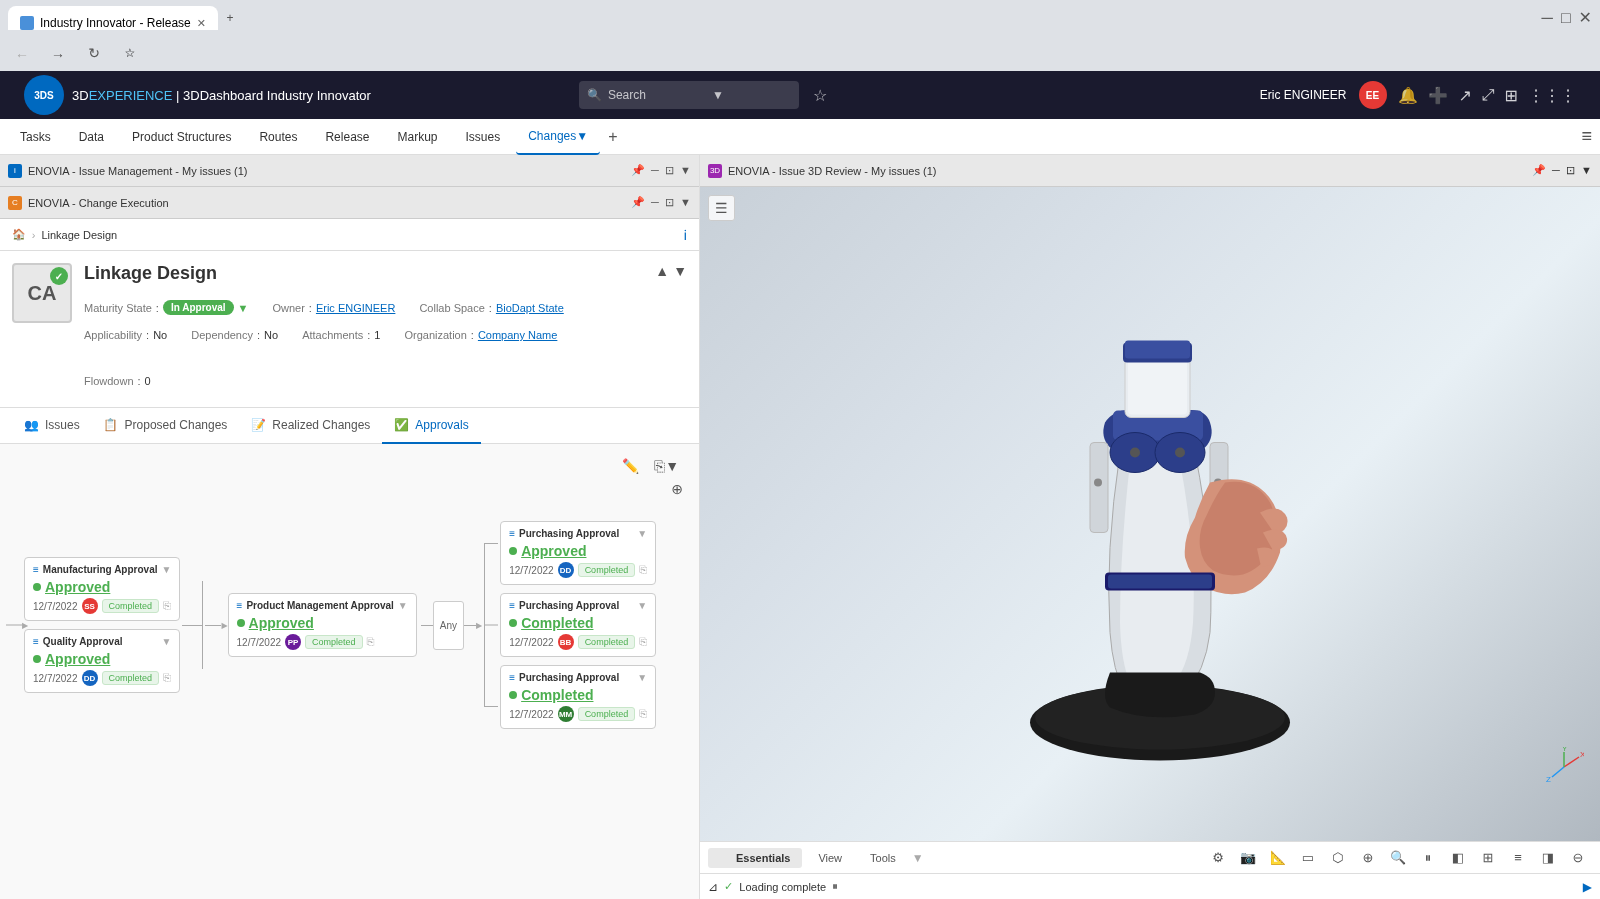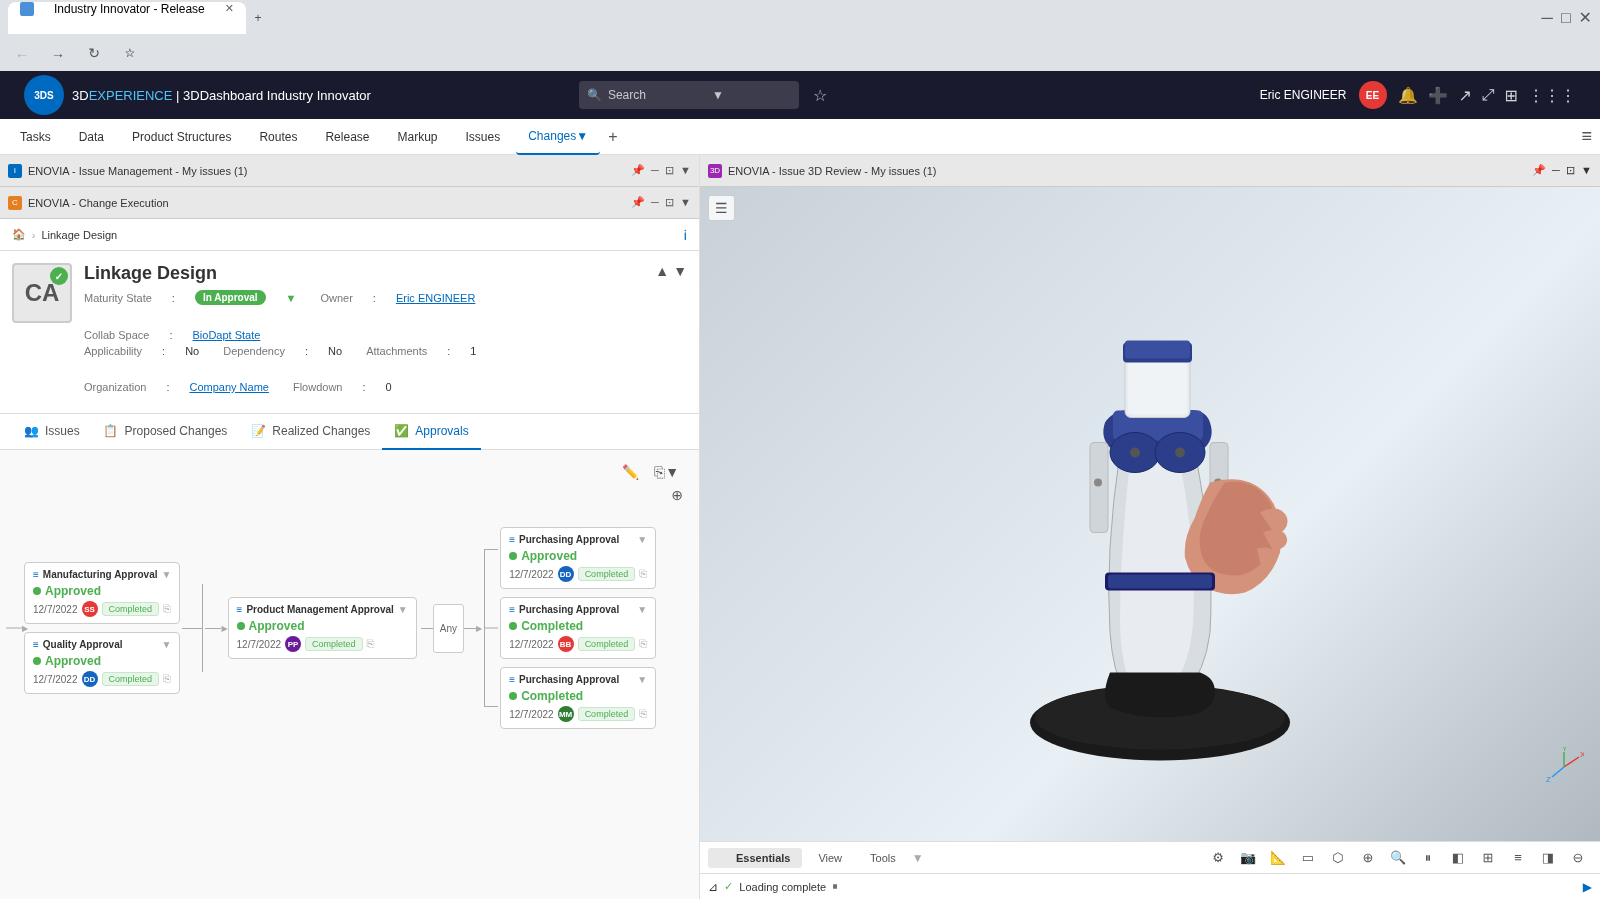--- a/index.html
+++ b/index.html
@@ -1,21 +1,21 @@
 <!DOCTYPE html>
 <html><head>
   <meta charset="utf-8">
   <style>
     * { box-sizing: border-box; margin: 0; padding: 0; font-family: 'Segoe UI', Arial, sans-serif; }
     body { width: 1600px; height: 899px; overflow: hidden; background: #f0f0f0; font-size: 12px; }
 
     
     .browser-chrome { background: #dee1e6; height: 35px; display: flex; align-items: center; padding: 0 8px; gap: 6px; }
     .tab-bar { display: flex; align-items: center; height: 35px; }
-    .tab { background: white; padding: 0 12px; height: 32px; display: flex; align-items: flex-start; gap: 20px; border-radius: 8px 8px 0 0; font-size: 12px; min-width: 180px; }
+    .tab { background: white; padding: 0 12px; height: 24px; display: flex; align-items: flex-end; gap: 6px; border-radius: 8px 8px 0 0; font-size: 12px; min-width: 180px; }
     .tab-icon { width: 14px; height: 14px; background: #4a90d9; border-radius: 2px; display: inline-block; }
     .tab-close { margin-left: auto; color: #666; cursor: pointer; font-size: 11px; }
     .new-tab-btn { width: 24px; height: 24px; display: flex; align-items: center; justify-content: center; cursor: pointer; color: #555; }
 
     
     .address-bar { background: #dee1e6; height: 36px; display: flex; align-items: center; padding: 0 8px; gap: 8px; }
     .nav-btn { width: 28px; height: 28px; display: flex; align-items: center; justify-content: center; border-radius: 50%; cursor: pointer; color: #555; font-size: 14px; }
     .nav-btn.disabled { color: #aaa; cursor: default; }
     .url-bar { flex: 1; background: white; border-radius: 16px; height: 26px; display: flex; align-items: center; padding: 0 12px; font-size: 12px; color: #333; border: 1px solid #ccc; }
 
@@ -54,46 +54,46 @@
     .breadcrumb-info { margin-left: auto; color: #0069c0; cursor: pointer; font-size: 14px; }
 
     
     .change-exec-header { background: #e8e8e8; height: 32px; display: flex; align-items: center; padding: 0 8px; gap: 6px; border-bottom: 1px solid #ccc; font-size: 11px; color: #333; }
 
     
     .item-header { background: white; padding: 12px; border-bottom: 1px solid #ddd; }
     .item-title-row { display: flex; align-items: flex-start; gap: 12px; margin-bottom: 8px; }
     .item-icon { width: 60px; height: 60px; background: #e8e8e8; border-radius: 4px; display: flex; align-items: center; justify-content: center; flex-shrink: 0; font-size: 22px; font-weight: bold; color: #555; border: 2px solid #ccc; position: relative; }
     .item-icon-badge { position: absolute; top: 2px; right: 2px; width: 18px; height: 18px; background: #4caf50; border-radius: 50%; display: flex; align-items: center; justify-content: center; color: white; font-size: 10px; }
-    .item-icon-text { font-size: 24px; font-weight: bold; color: #555; }
+    .item-icon-text { font-size: 20px; font-weight: bold; color: #555; }
     .item-details { flex: 1; }
     .item-name { font-size: 18px; font-weight: 600; color: #333; margin-bottom: 6px; }
     .item-meta { display: flex; gap: 24px; flex-wrap: wrap; font-size: 11px; color: #555; }
-    .meta-row { display: flex; gap: 20px; align-items: center; }
+    .meta-row { display: flex; gap: 4px; align-items: center; margin-top: 10px; }
     .meta-label { color: #777; }
     .meta-value { color: #333; }
     .meta-link { color: #0069c0; cursor: pointer; text-decoration: underline; }
     .status-badge { background: #4caf50; color: white; padding: 2px 8px; border-radius: 10px; font-size: 10px; font-weight: bold; }
     .item-header-controls { margin-left: auto; display: flex; gap: 4px; }
     .collapse-btn { cursor: pointer; color: #555; font-size: 14px; }
 
     
     .tabs-bar { background: white; display: flex; align-items: center; padding: 0 12px; border-bottom: 1px solid #ddd; height: 36px; }
     .tab-item { padding: 0 12px; height: 36px; display: flex; align-items: center; gap: 6px; font-size: 12px; color: #555; cursor: pointer; border-bottom: 2px solid transparent; }
     .tab-item.active { color: #0069c0; border-bottom-color: #0069c0; }
 
     
     .approvals-content { flex: 1; overflow: hidden; background: #f9f9f9; position: relative; padding: 8px; }
     .approvals-toolbar { display: flex; justify-content: flex-end; padding: 4px 8px; gap: 6px; }
     .toolbar-btn { cursor: pointer; color: #555; font-size: 14px; padding: 2px 4px; }
     .approval-box { background: white; border: 1px solid #ccc; border-radius: 4px; padding: 6px 8px; min-width: 155px; font-size: 10px; position: relative; }
     .approval-box-header { display: flex; align-items: center; gap: 4px; font-size: 10px; font-weight: 600; color: #333; margin-bottom: 4px; }
     .approval-status { display: flex; align-items: center; gap: 4px; margin-bottom: 3px; }
     .approval-status-dot { width: 8px; height: 8px; background: #4caf50; border-radius: 50%; }
-    .approval-status-text { color: #4caf50; font-weight: 600; font-size: 12px; }
+    .approval-status-text { color: #4caf50; font-weight: 600; font-size: 14px; text-decoration: underline; }
     .approval-meta { display: flex; align-items: center; gap: 4px; color: #666; font-size: 10px; }
     .user-dot { width: 16px; height: 16px; border-radius: 50%; display: flex; align-items: center; justify-content: center; font-size: 8px; color: white; font-weight: bold; flex-shrink: 0; }
     .completed-badge { background: #e8f5e9; color: #4caf50; padding: 1px 6px; border-radius: 3px; font-size: 9px; border: 1px solid #c8e6c9; }
 
     
     .right-panel { flex: 1; background: #1a1a2e; display: flex; flex-direction: column; }
     .right-panel-header { background: #e8e8e8; height: 32px; display: flex; align-items: center; padding: 0 8px; gap: 6px; border-bottom: 1px solid #ccc; font-size: 11px; color: #333; }
     .viewer-area { flex: 1; background: linear-gradient(135deg, #c8d0d8 0%, #d8e0e8 30%, #e8f0f5 60%, #b0b8c0 100%); position: relative; overflow: hidden; }
     .viewer-3d-object { position: absolute; top: 50%; left: 50%; transform: translate(-50%, -50%); }
     .viewer-tab { padding: 4px 12px; font-size: 11px; color: #555; cursor: pointer; border-radius: 3px; }

